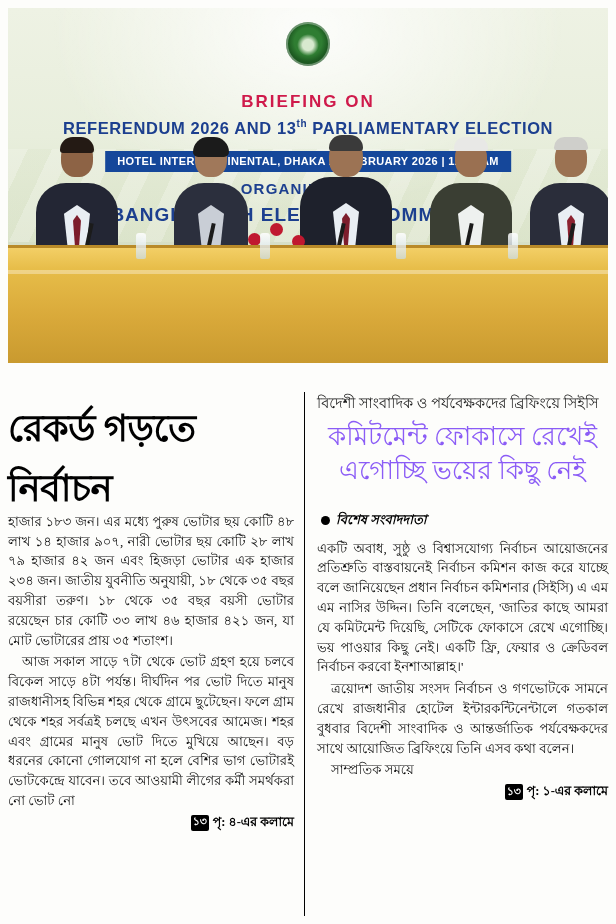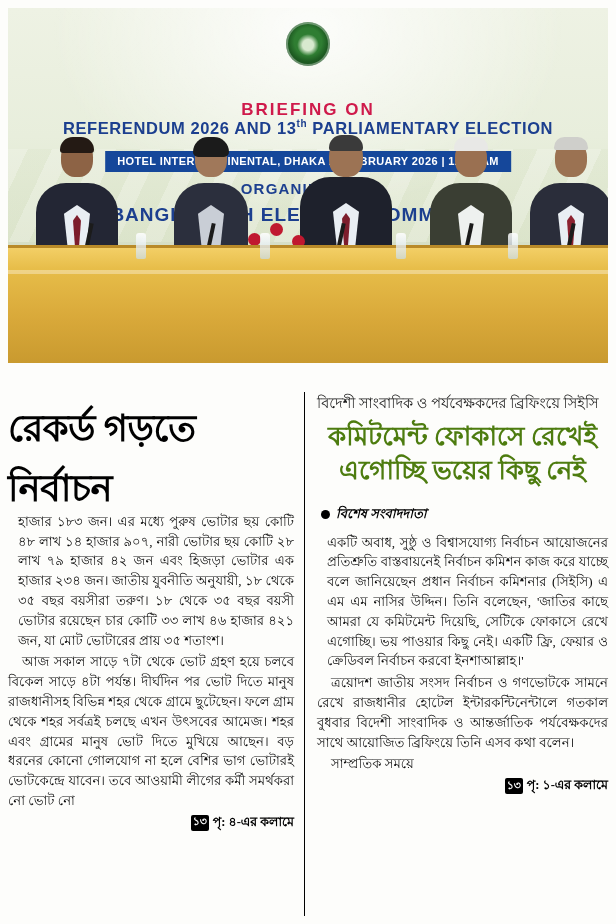--- a/index.html
+++ b/index.html
@@ -50,21 +50,21 @@
     width: 22px; height: 22px; border-radius:50%;
     background: radial-gradient(circle,#d8e9cf 0 35%, rgba(216,233,207,0) 70%);
   }
   .hdr-line {
     position: absolute; width: 100%; text-align: center;
     font-family: "Liberation Sans", sans-serif;
     font-weight: bold;
     letter-spacing: .5px;
   }
   .hdr1 {
-    top: 92px; font-size: 17px; color: #cf1a4b; letter-spacing: 2px;
+    top: 84px; font-size: 17px; color: #cf1a4b; letter-spacing: 2px;
   }
   .hdr2 {
     top: 110px; font-size: 16.5px; color: #1c3f8f; letter-spacing: .6px;
     white-space: nowrap;
   }
   .hdr2 sup { font-size: 10px; }
   .venue {
     position: absolute; top: 143px; left: 50%; transform: translateX(-50%);
     background: #15479a; color: #fff;
     font-family: "Liberation Sans", sans-serif;
@@ -191,35 +191,35 @@
     font-size: 37px; font-weight: bold; line-height: 1.24;
     letter-spacing: -.5px; color: #000;
     margin: 14px 0 0 0;
     white-space: nowrap;
   }
   .kicker {
     font-size: 14.5px; color: #1a1a1a; margin: 0 0 2px 0;
     font-weight: normal;
   }
   .headline-r {
-    font-size: 26px; font-weight: bold; line-height: 1.3; color: #4d7c0f;
-    text-align: center; margin: 4px 0 16px 0;
+    font-size: 26px; font-weight: normal; line-height: 1.3; color: #8b5cf6;
+    text-align: center; margin: 4px 0 22px 0;
   }
   .byline {
     display: flex; align-items: center; gap: 6px;
     font-size: 13px; font-weight: bold; margin: 6px 0 8px 4px; font-style: italic;
   }
   .bullet {
     width: 9px; height: 9px; border-radius: 50%; background: #000; display: inline-block;
   }
   .body-text {
     font-size: 13.2px; line-height: 1.5; text-align: justify; color: #0d0d0d;
   }
   .body-text p { margin: 0 0 2px 0; text-indent: 14px; }
-  .body-text p.first { text-indent: 0; margin-left: 10px; }
+  .body-text p.first { text-indent: 0; }
   .jump {
     font-size: 12.5px; font-weight: bold; margin-top: 2px;
     display: flex; align-items: center; gap: 4px; justify-content: flex-start;
   }
   .jump .pg { display:inline-block; }
   .jumpbox {
     display:inline-flex; align-items:center; justify-content:center;
     width: 18px; height: 16px; background:#000; color:#fff; font-size:11px;
     border-radius: 2px;
   }

